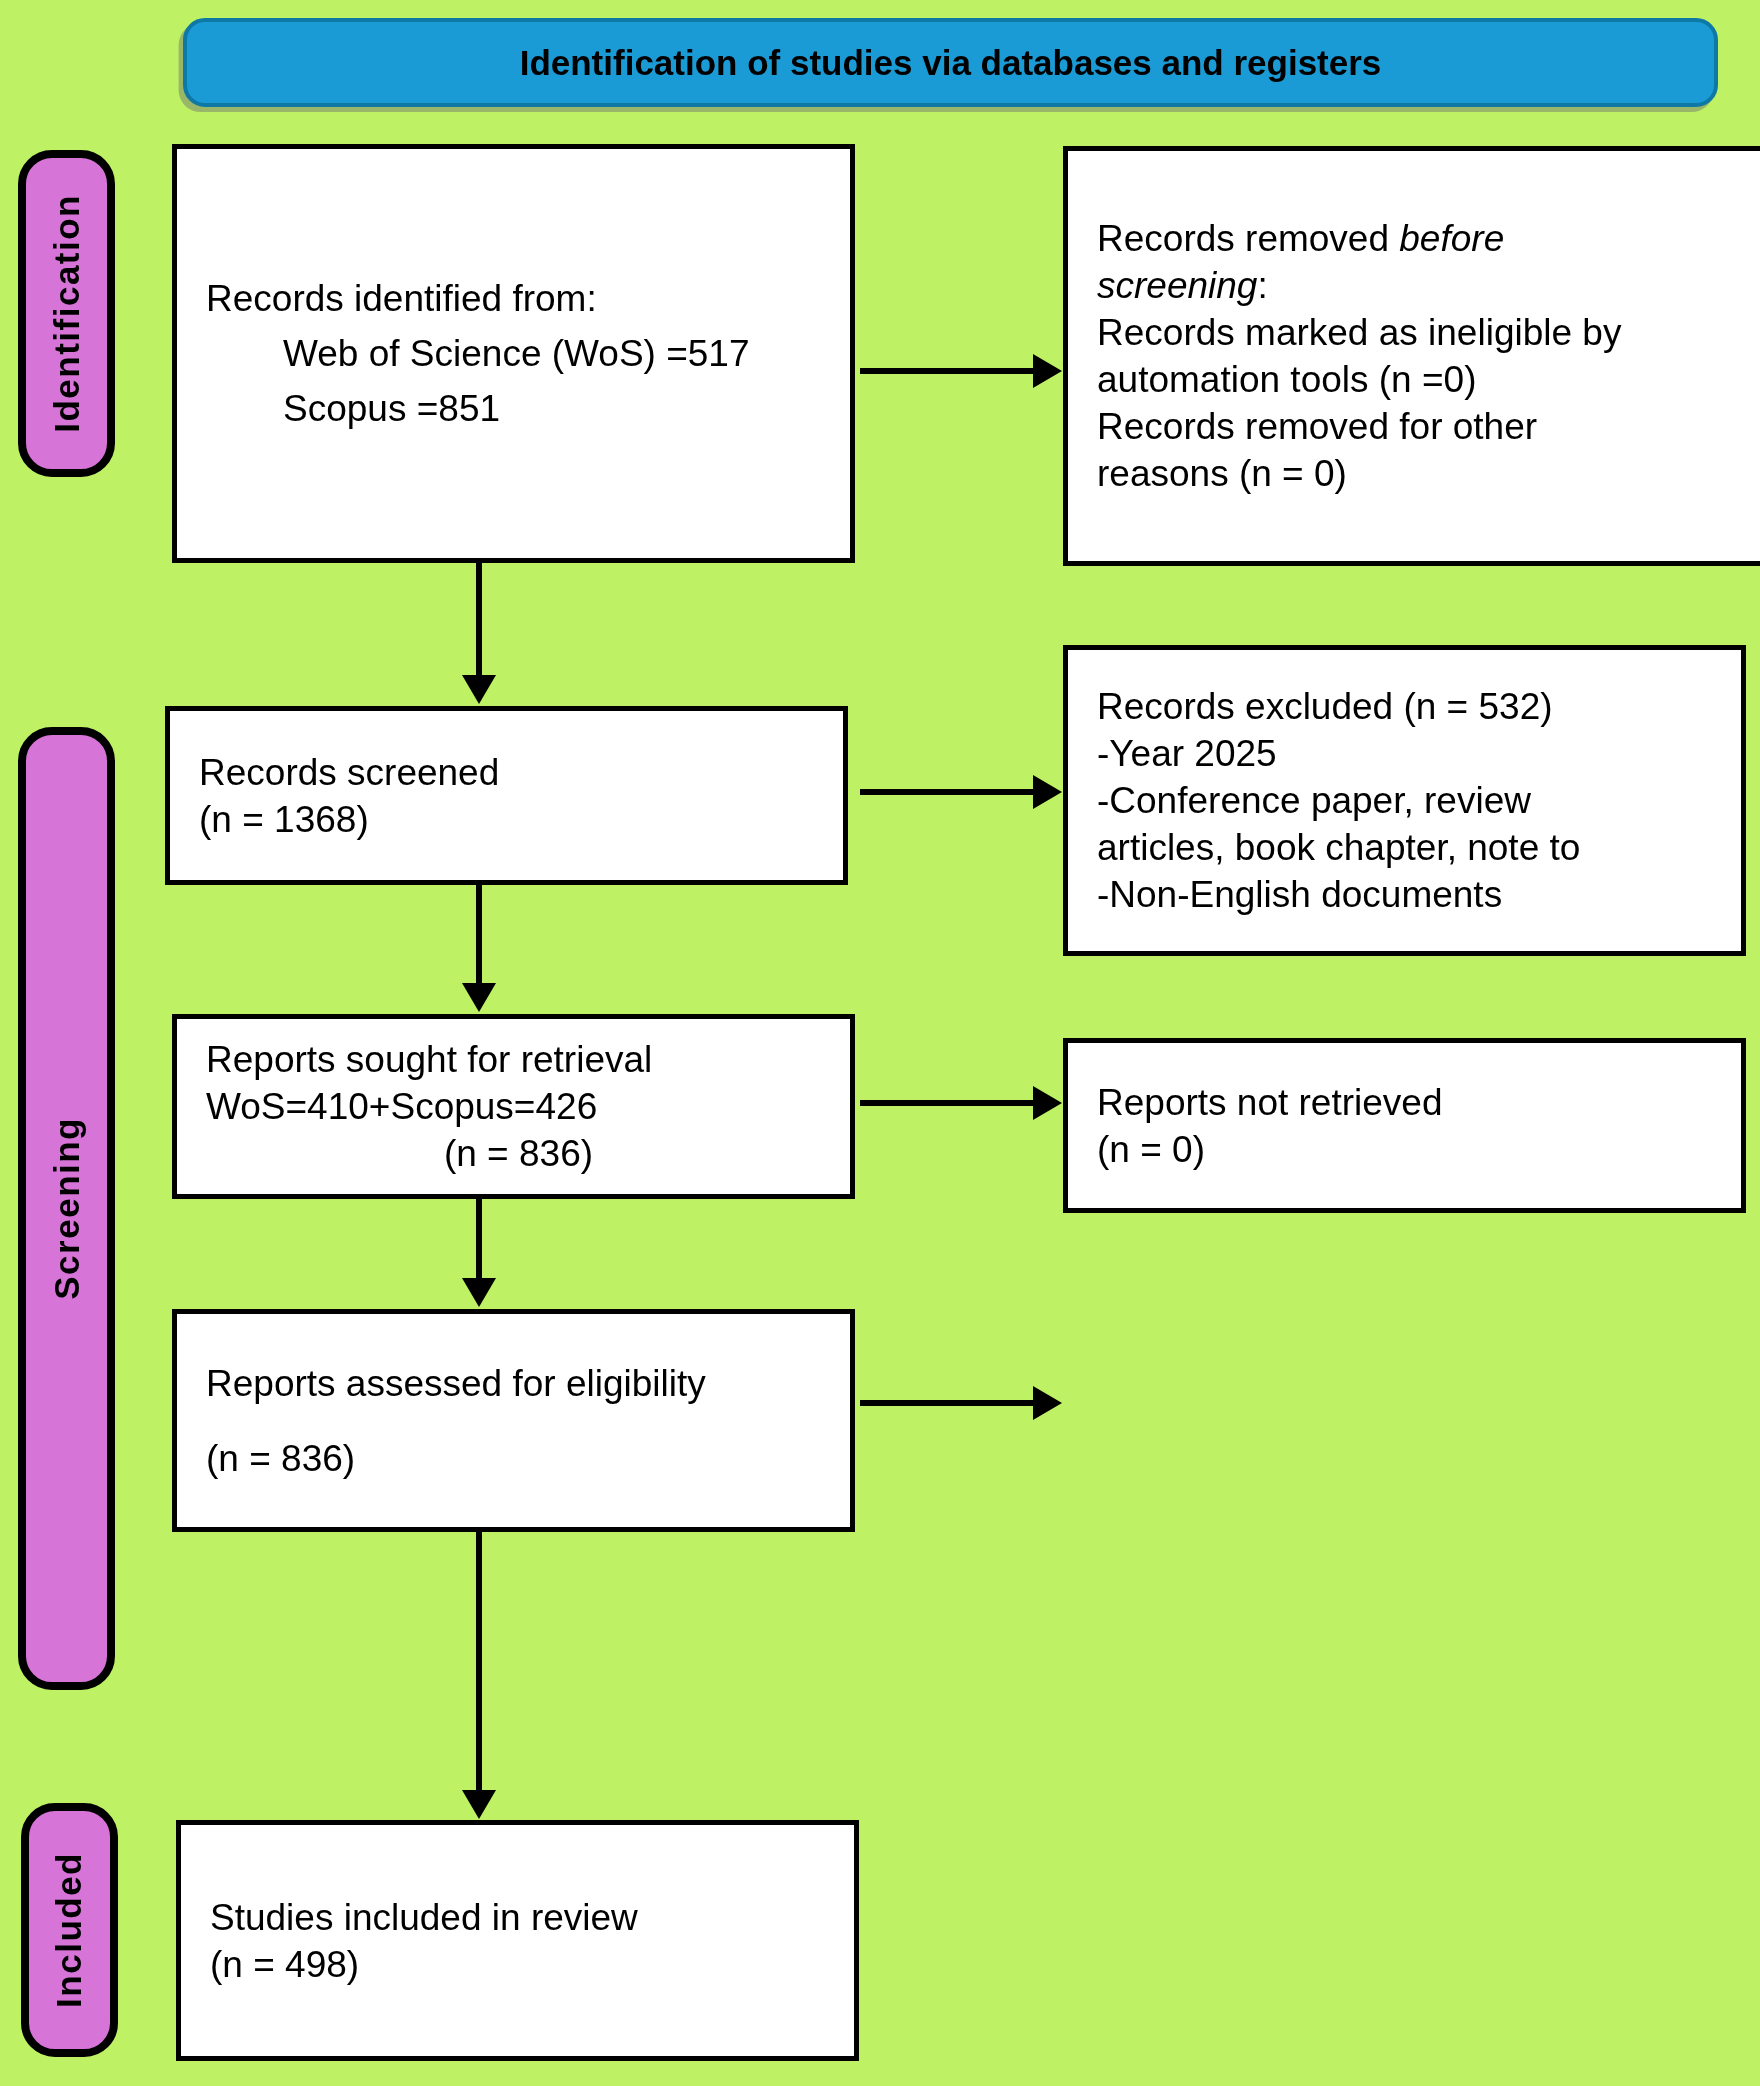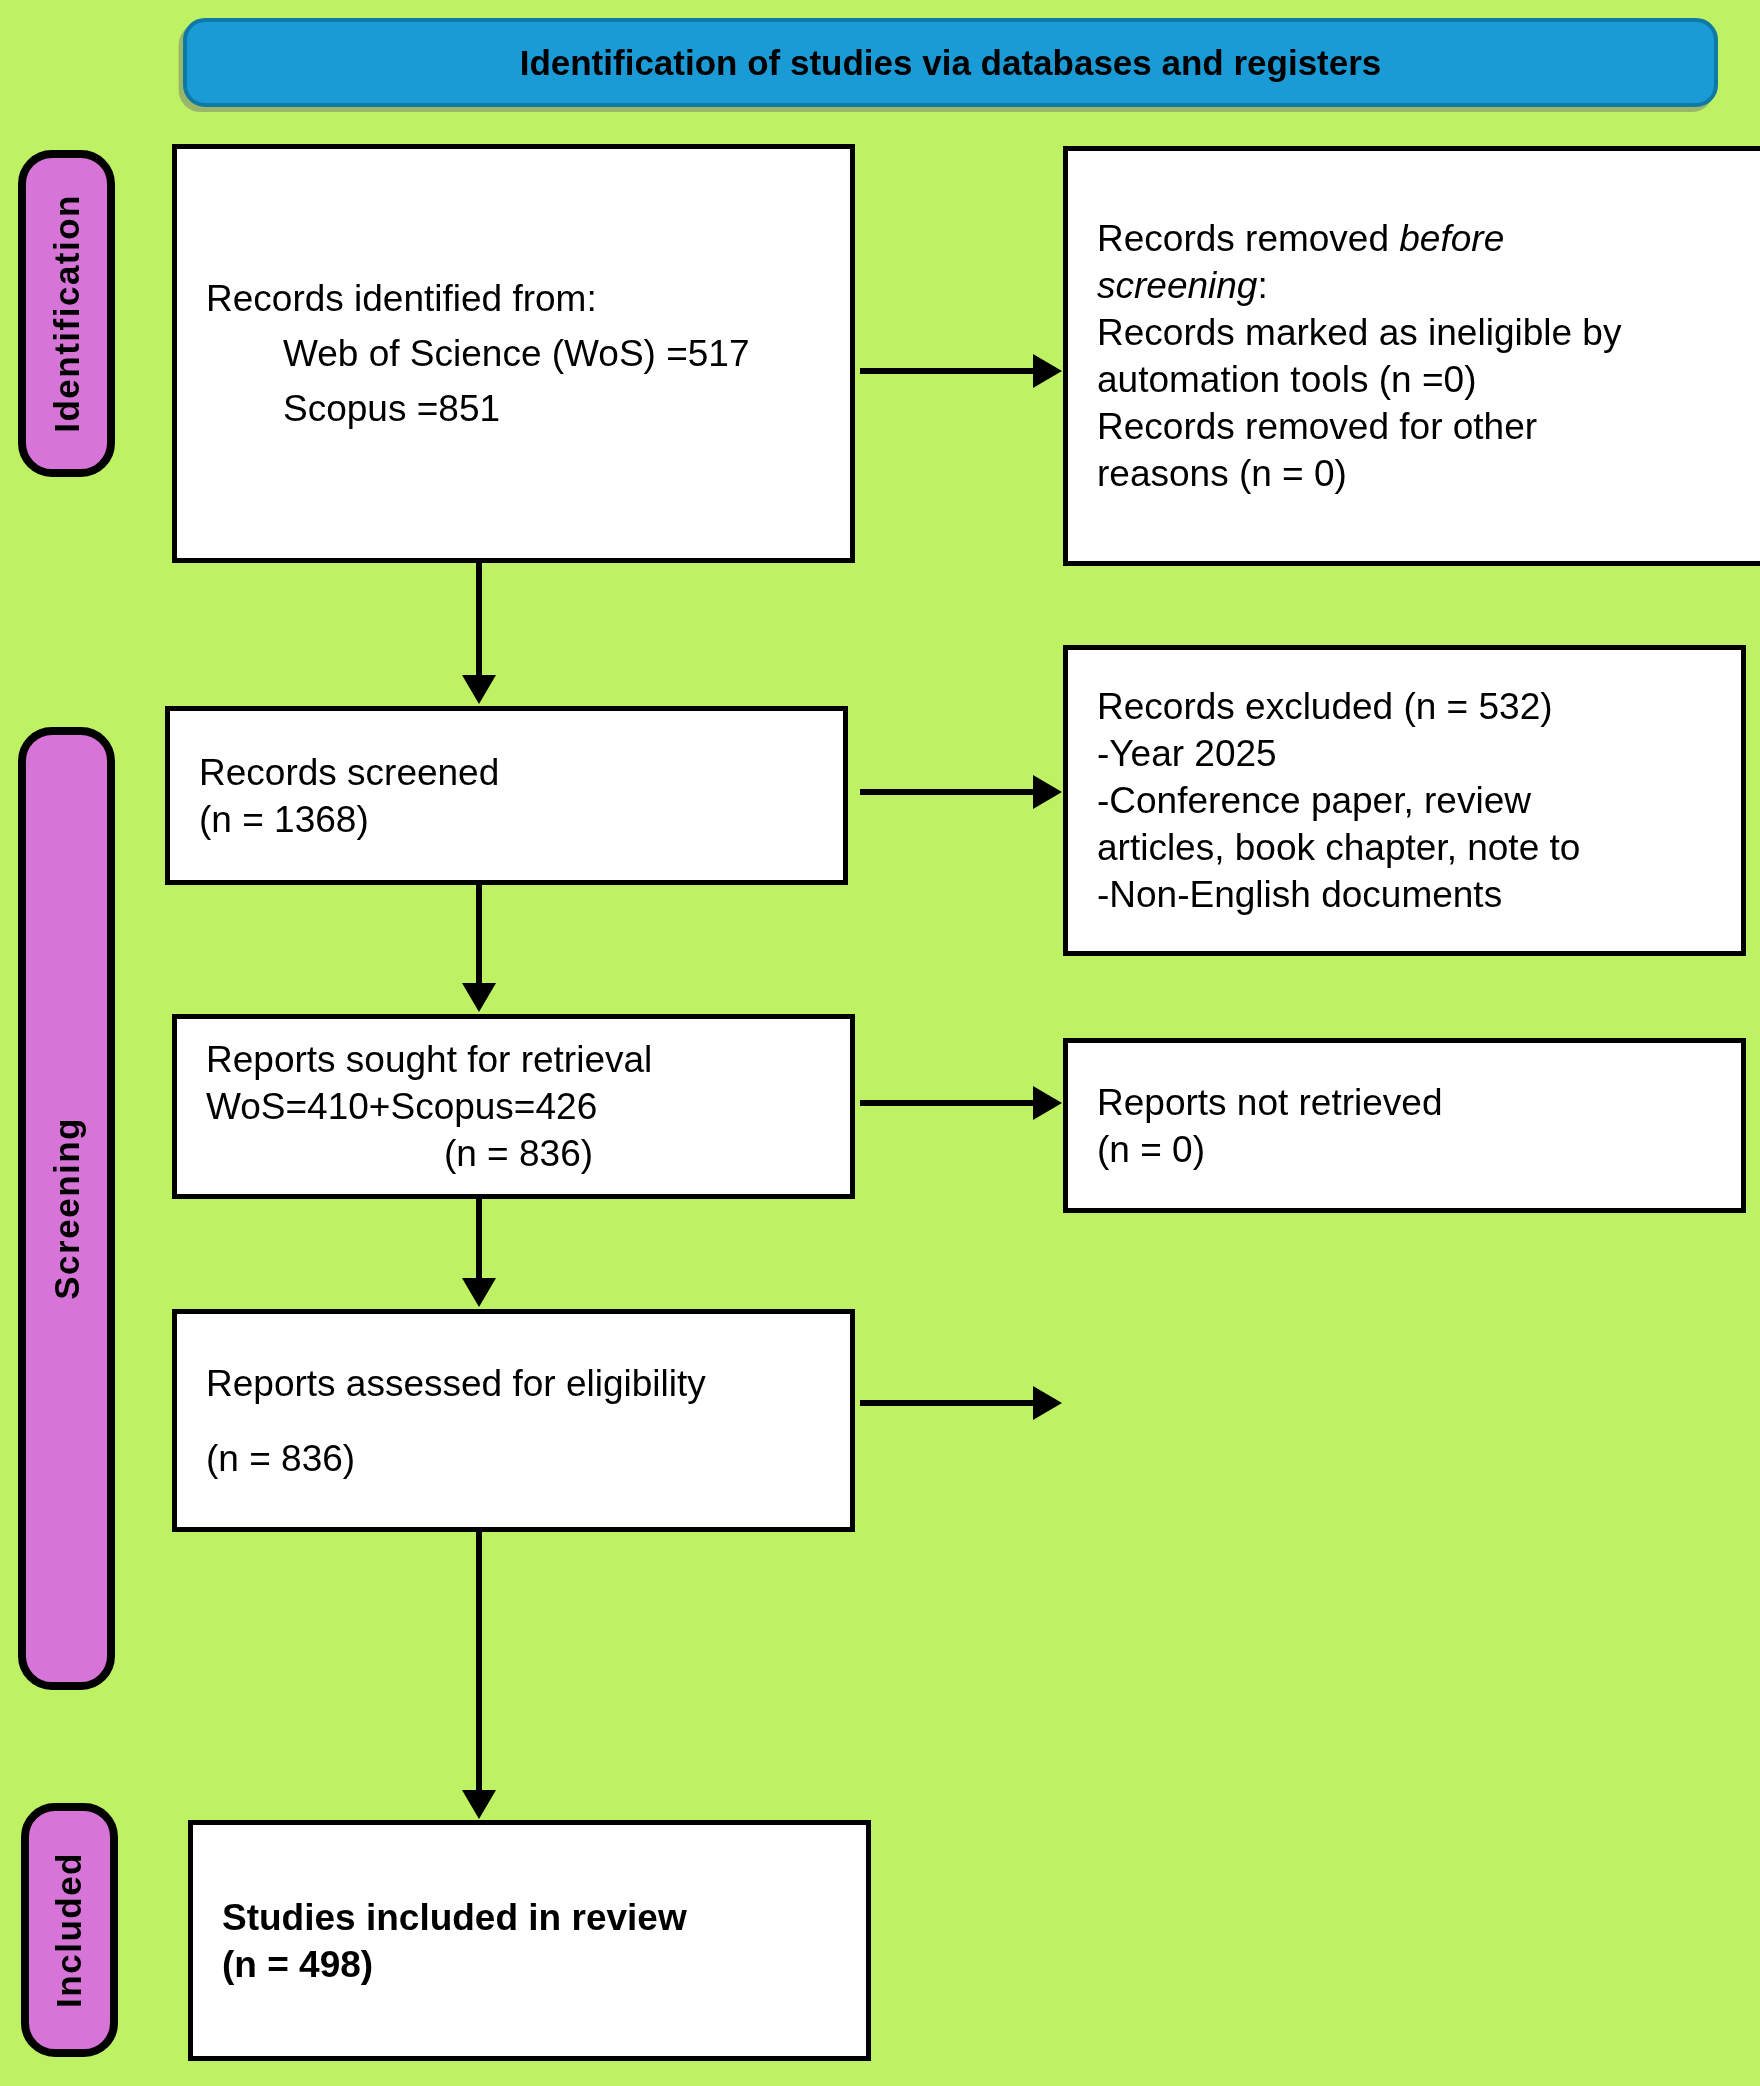--- a/index.html
+++ b/index.html
@@ -49,21 +49,21 @@
     font-size:37px; line-height:47px;
   }
   .box .line { white-space:nowrap; }
   .box .line.indent { padding-left:77px;margin-top:8px; }
   .box .line.center { text-align:center; }
 
   #box-records-identified { left:172px;  top:144px;  width:683px; height:419px; }
   #box-records-screened   { left:165px;  top:706px;  width:683px; height:179px; }
   #box-reports-sought     { left:172px;  top:1014px; width:683px; height:185px; }
   #box-reports-assessed   { left:172px;  top:1309px; width:683px; height:223px;gap:28px; }
-  #box-studies-included   { left:188px;  top:1820px; width:683px; height:241px;font-weight:bold; }
+  #box-studies-included   { left:176px;  top:1820px; width:683px; height:241px; }
 
   #box-records-removed      { left:1063px; top:146px;  width:811px; height:420px; }
   #box-records-excluded     { left:1063px; top:645px;  width:683px; height:311px; }
   #box-reports-not-retrieved{ left:1063px; top:1038px; width:683px; height:175px; }
   #box-reports-excluded     { left:1063px; top:1309px; width:683px; height:379px; }
 
   
   .arrow-h { position:absolute; height:5.8px; background:#000; }
   .arrow-h::after {
     content:""; position:absolute; right:-28px; top:-14px; width:0; height:0;

